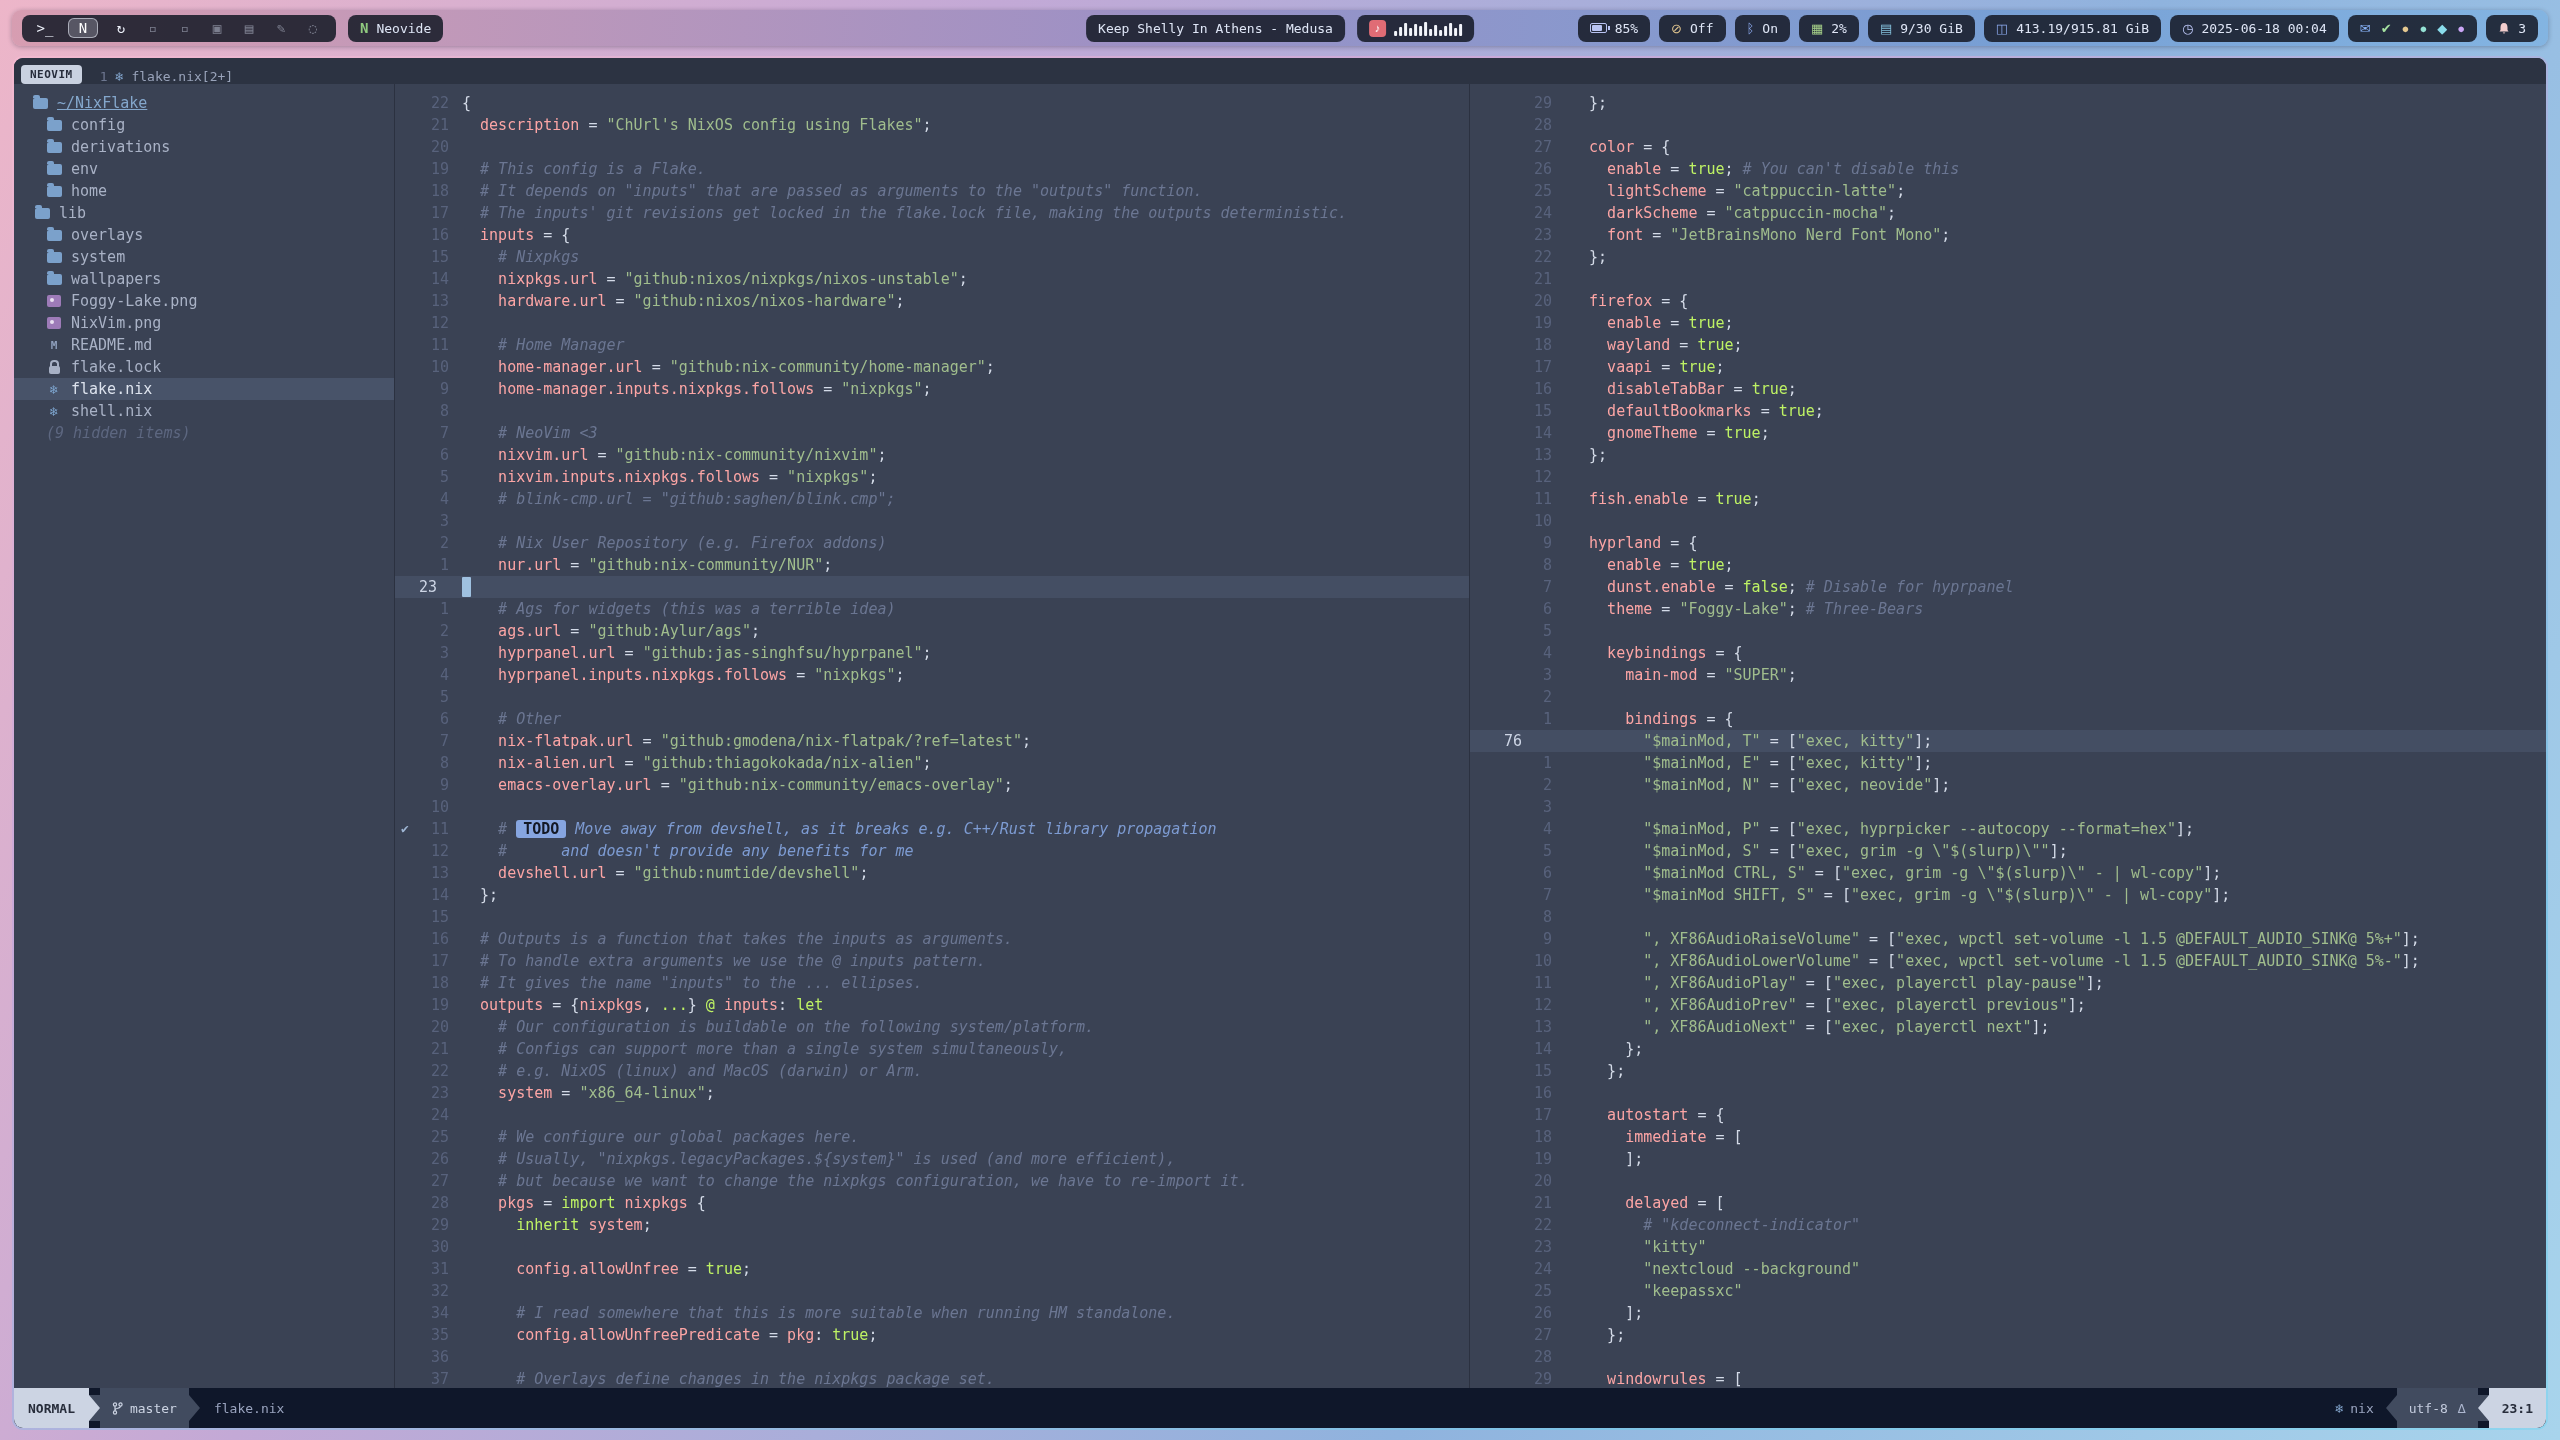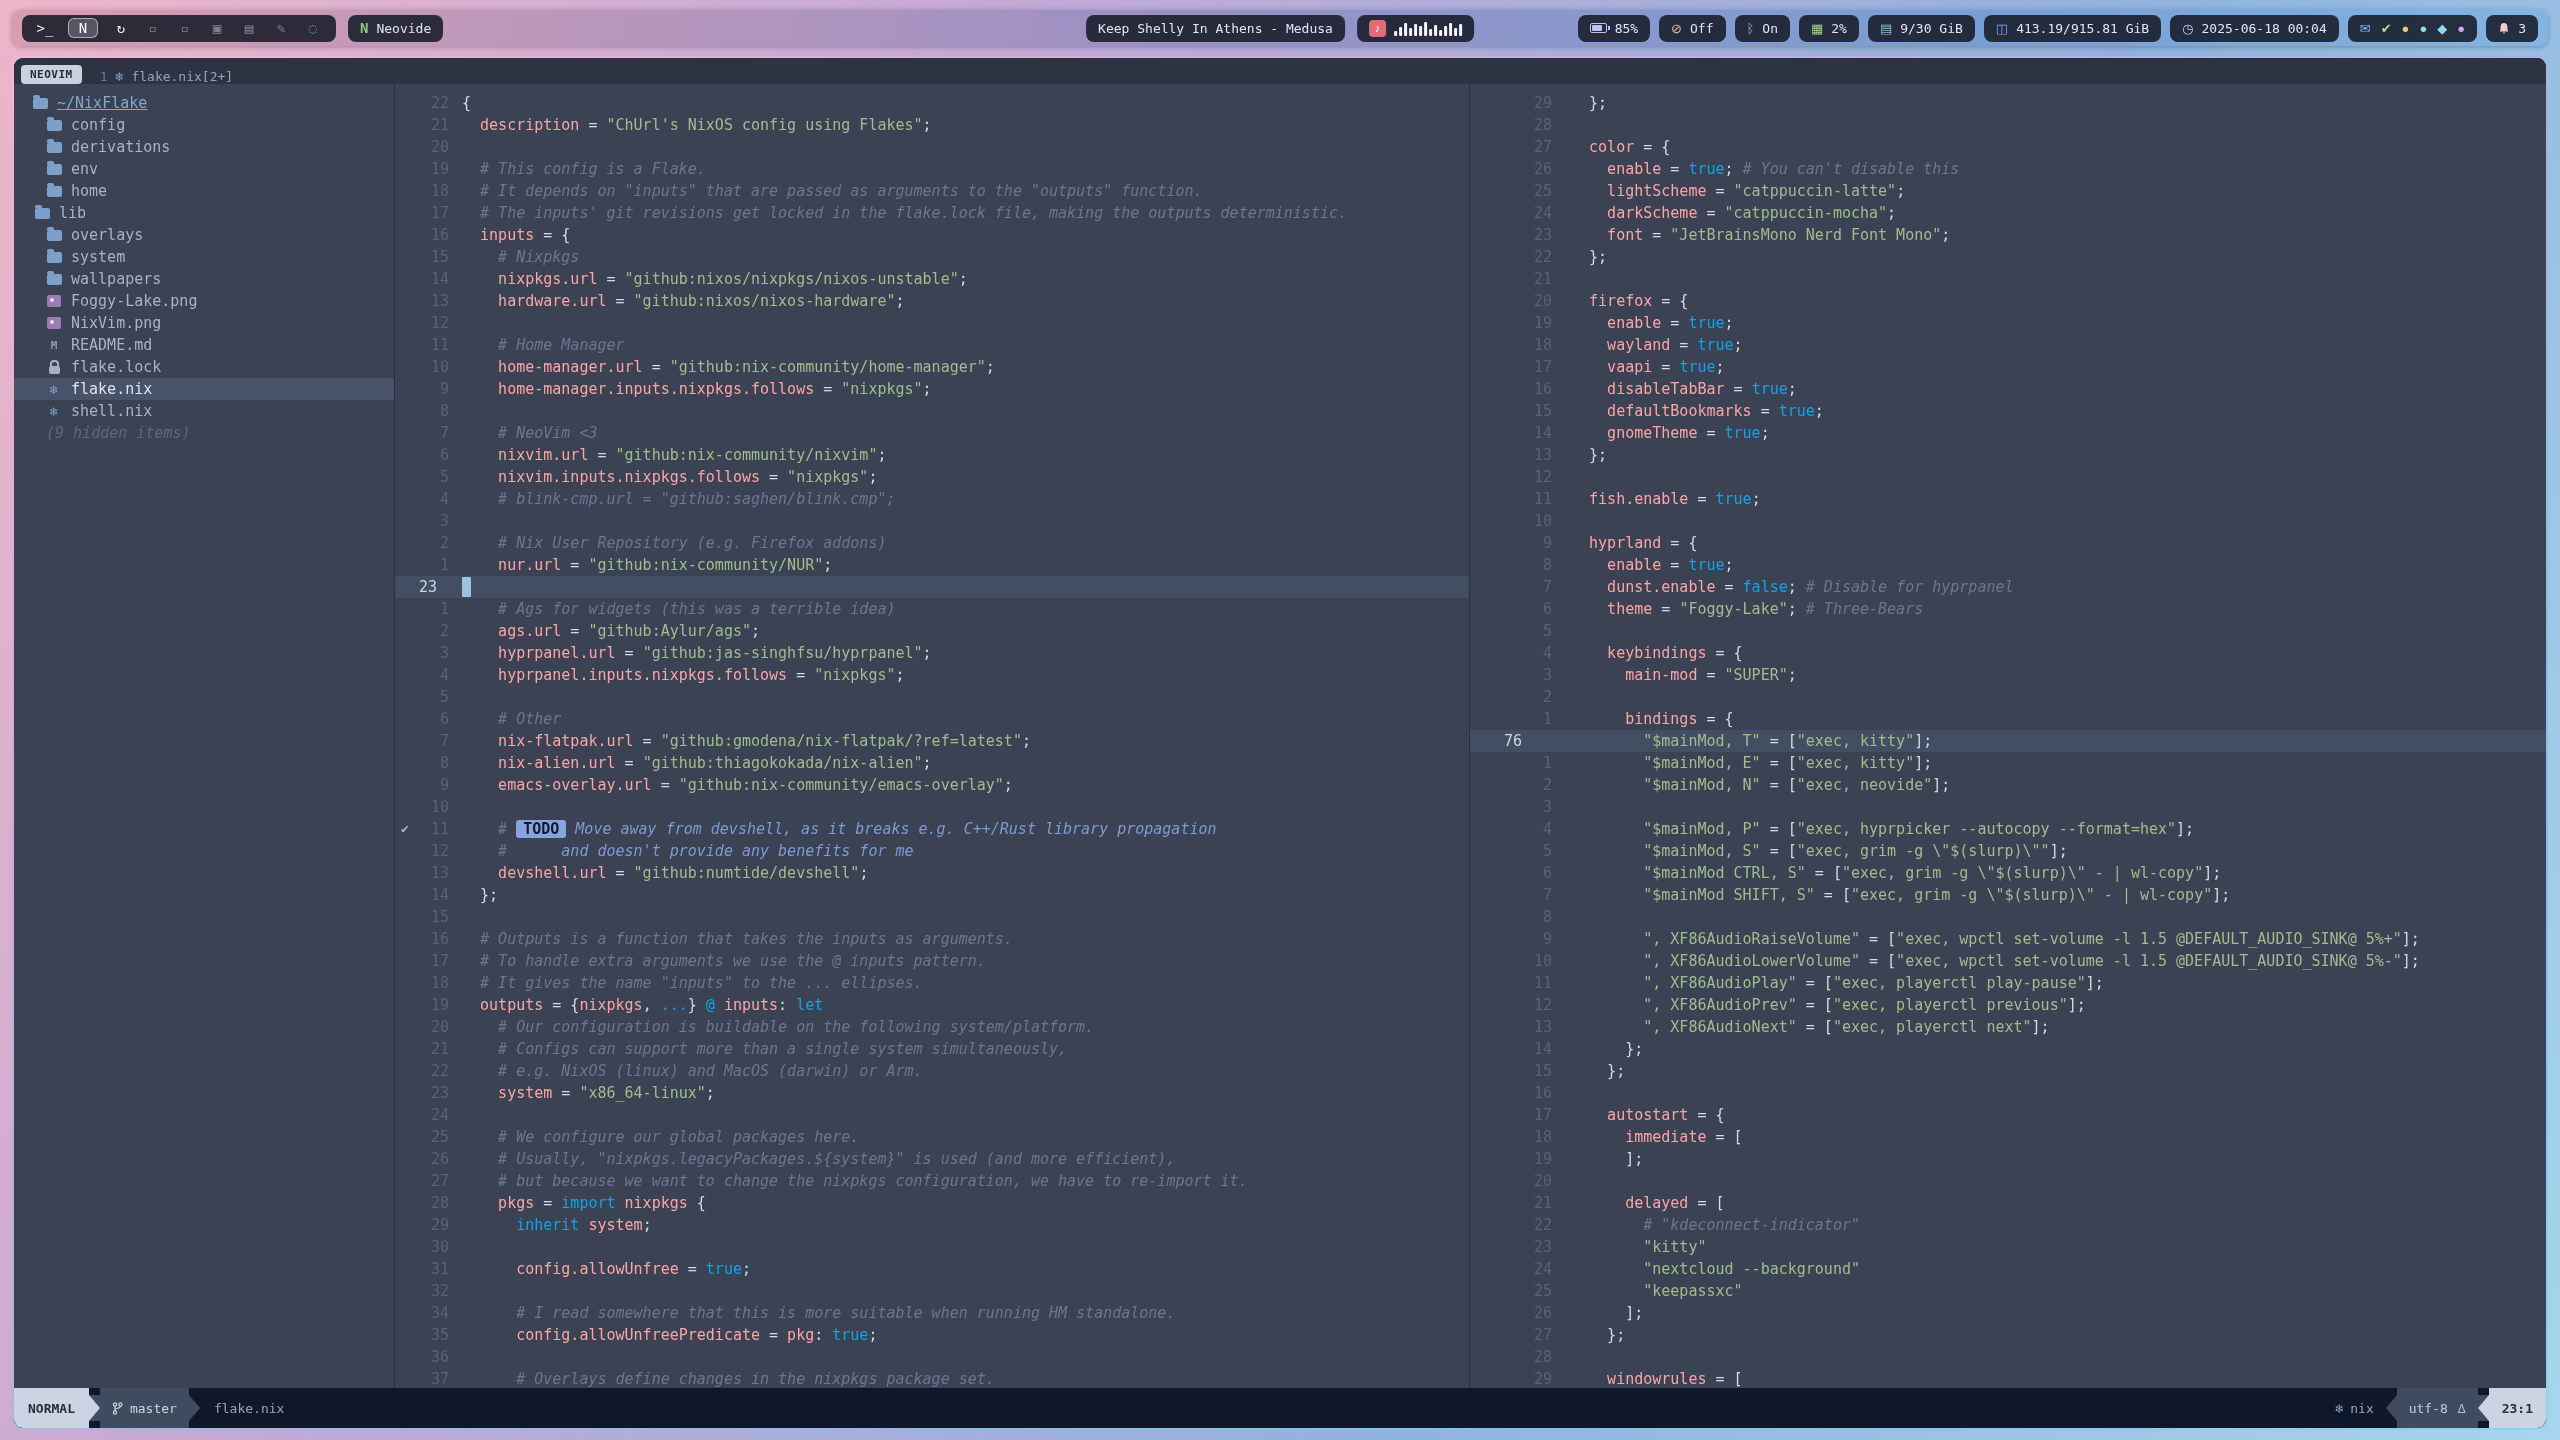--- a/index.html
+++ b/index.html
@@ -69,21 +69,21 @@
   .code-text{padding-left:13px;position:relative;}
   .pane.right .sign{width:32px;}
   .pane.right .num{width:50px;}
   .pane.right .num.cur{padding-left:2px;}
   .pane.right .code-text{padding-left:19px;}
   .cursor-block{position:absolute;top:1px;width:9px;height:20px;background:#9fc1e0;border-radius:1px;}
   .tok-p{color:#d4dbe8;}
   .tok-a{color:#fca5a5;}
   .tok-s{color:#a0bd8d;}
   .tok-c{color:#6b7692;font-style:italic;}
-  .tok-k{color:#0ea5e9;}
+  .tok-k{color:#bef264;}
   .tok-t{background:#86a5e0;color:#141925;font-weight:bold;border-radius:3px;padding:0 7px;font-style:normal;}
   .tok-tc{color:#7d9bd2;font-style:italic;}
   
   .statusline{height:40px;background:#0f172a;display:flex;align-items:center;font:13px "DejaVu Sans Mono",monospace;color:#9aa4bf;flex:0 0 auto;}
   .seg-mode{background:#ccd4e3;color:#272d3b;font-weight:bold;padding:0 14px;height:100%;display:flex;align-items:center;}
   .seg-branch{background:#414b5f;color:#ccd4e3;height:100%;display:flex;align-items:center;gap:7px;padding:0 12px;}
   .seg-file{padding:0 14px;}
   .seg-enc{background:#414b5f;color:#c3cbdd;height:100%;display:flex;align-items:center;gap:10px;padding:0 12px;}
   .seg-pos{background:#ccd4e3;color:#272d3b;font-weight:bold;height:100%;display:flex;align-items:center;padding:0 13px;}
   .seg-ft{display:flex;align-items:center;gap:7px;padding:0 12px;}

